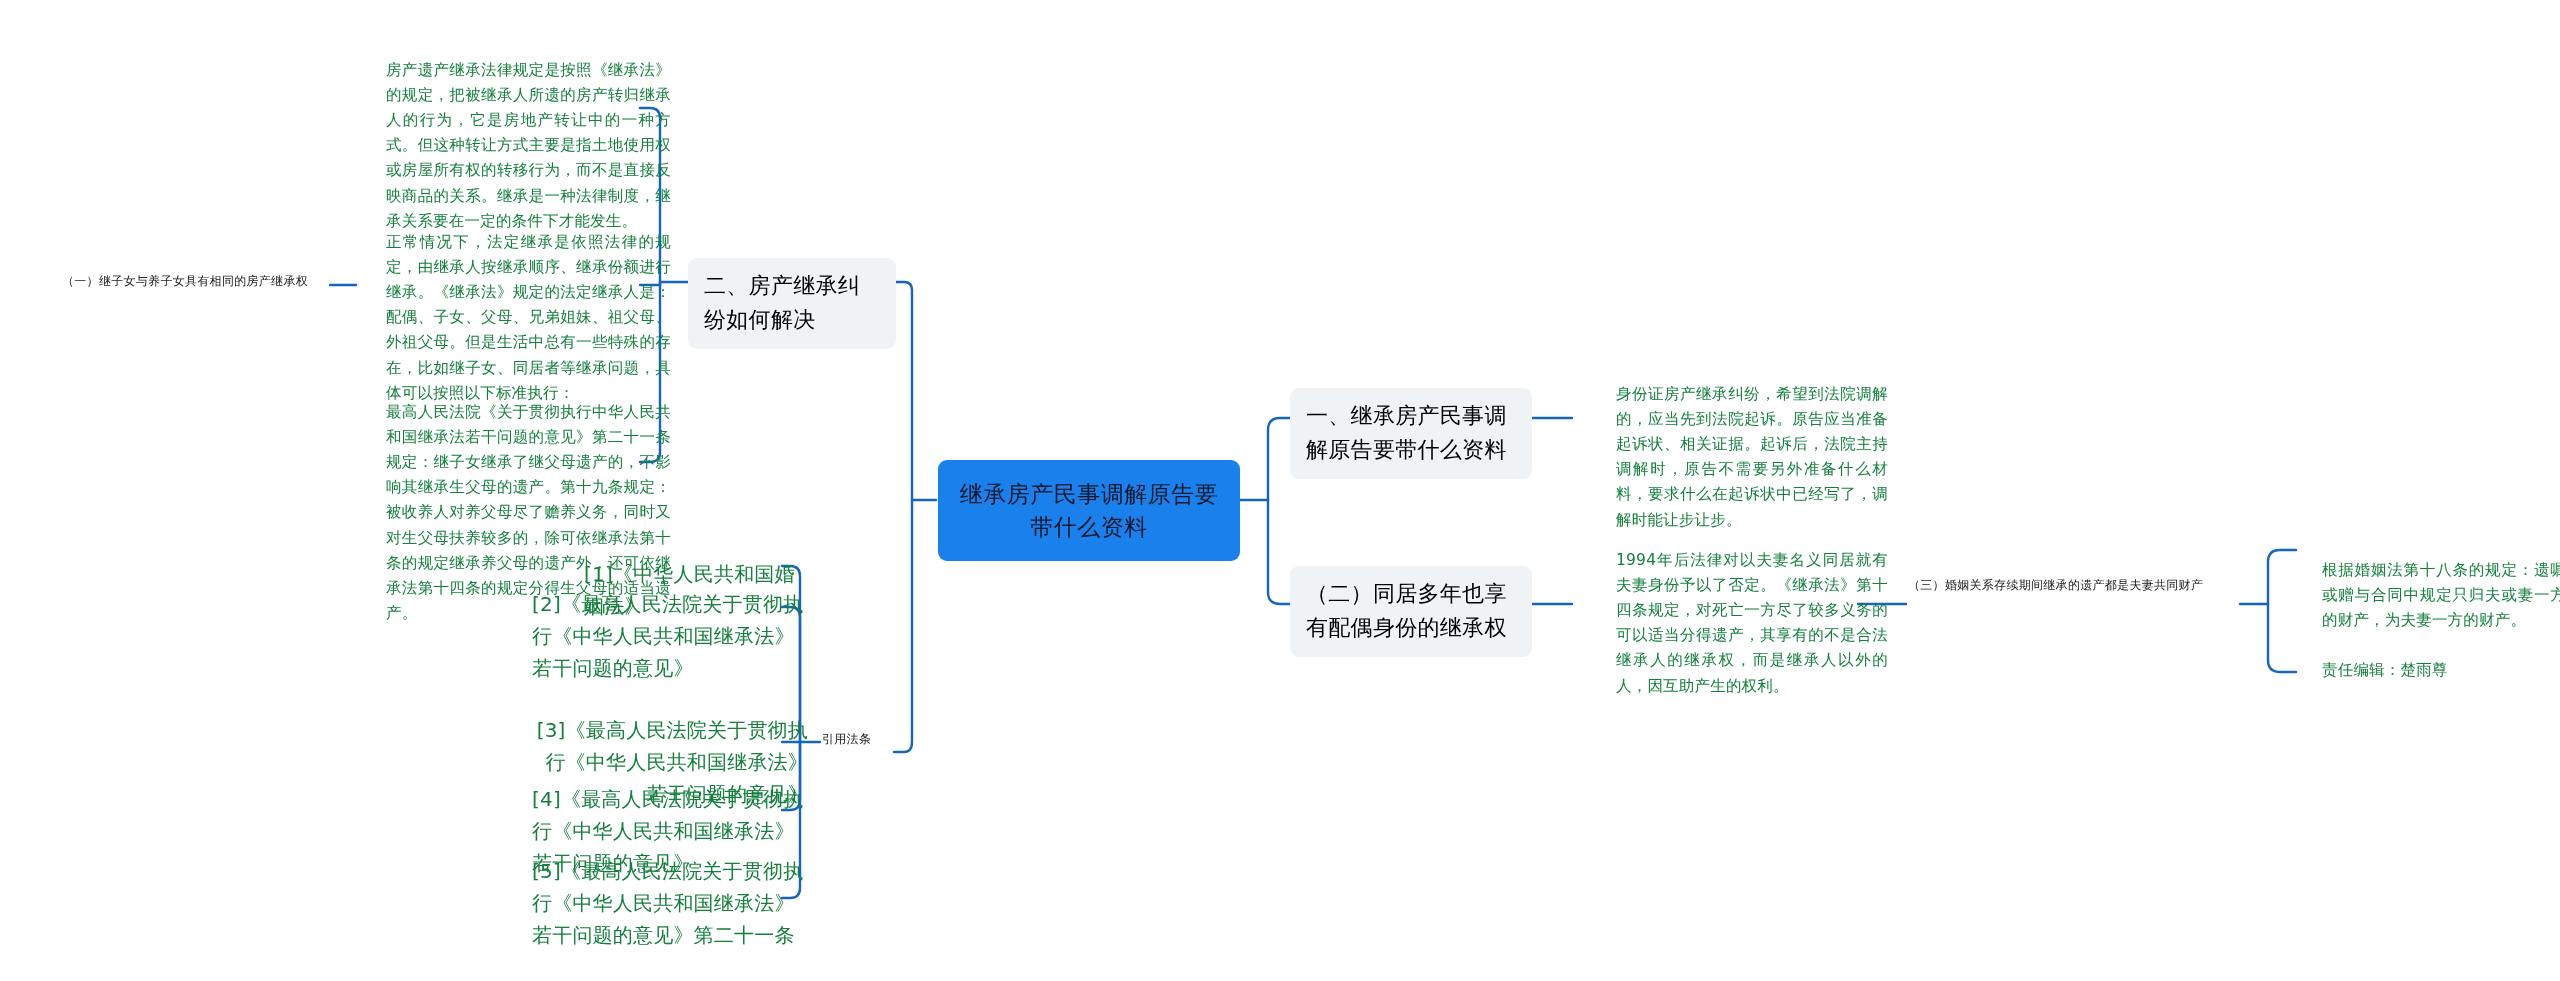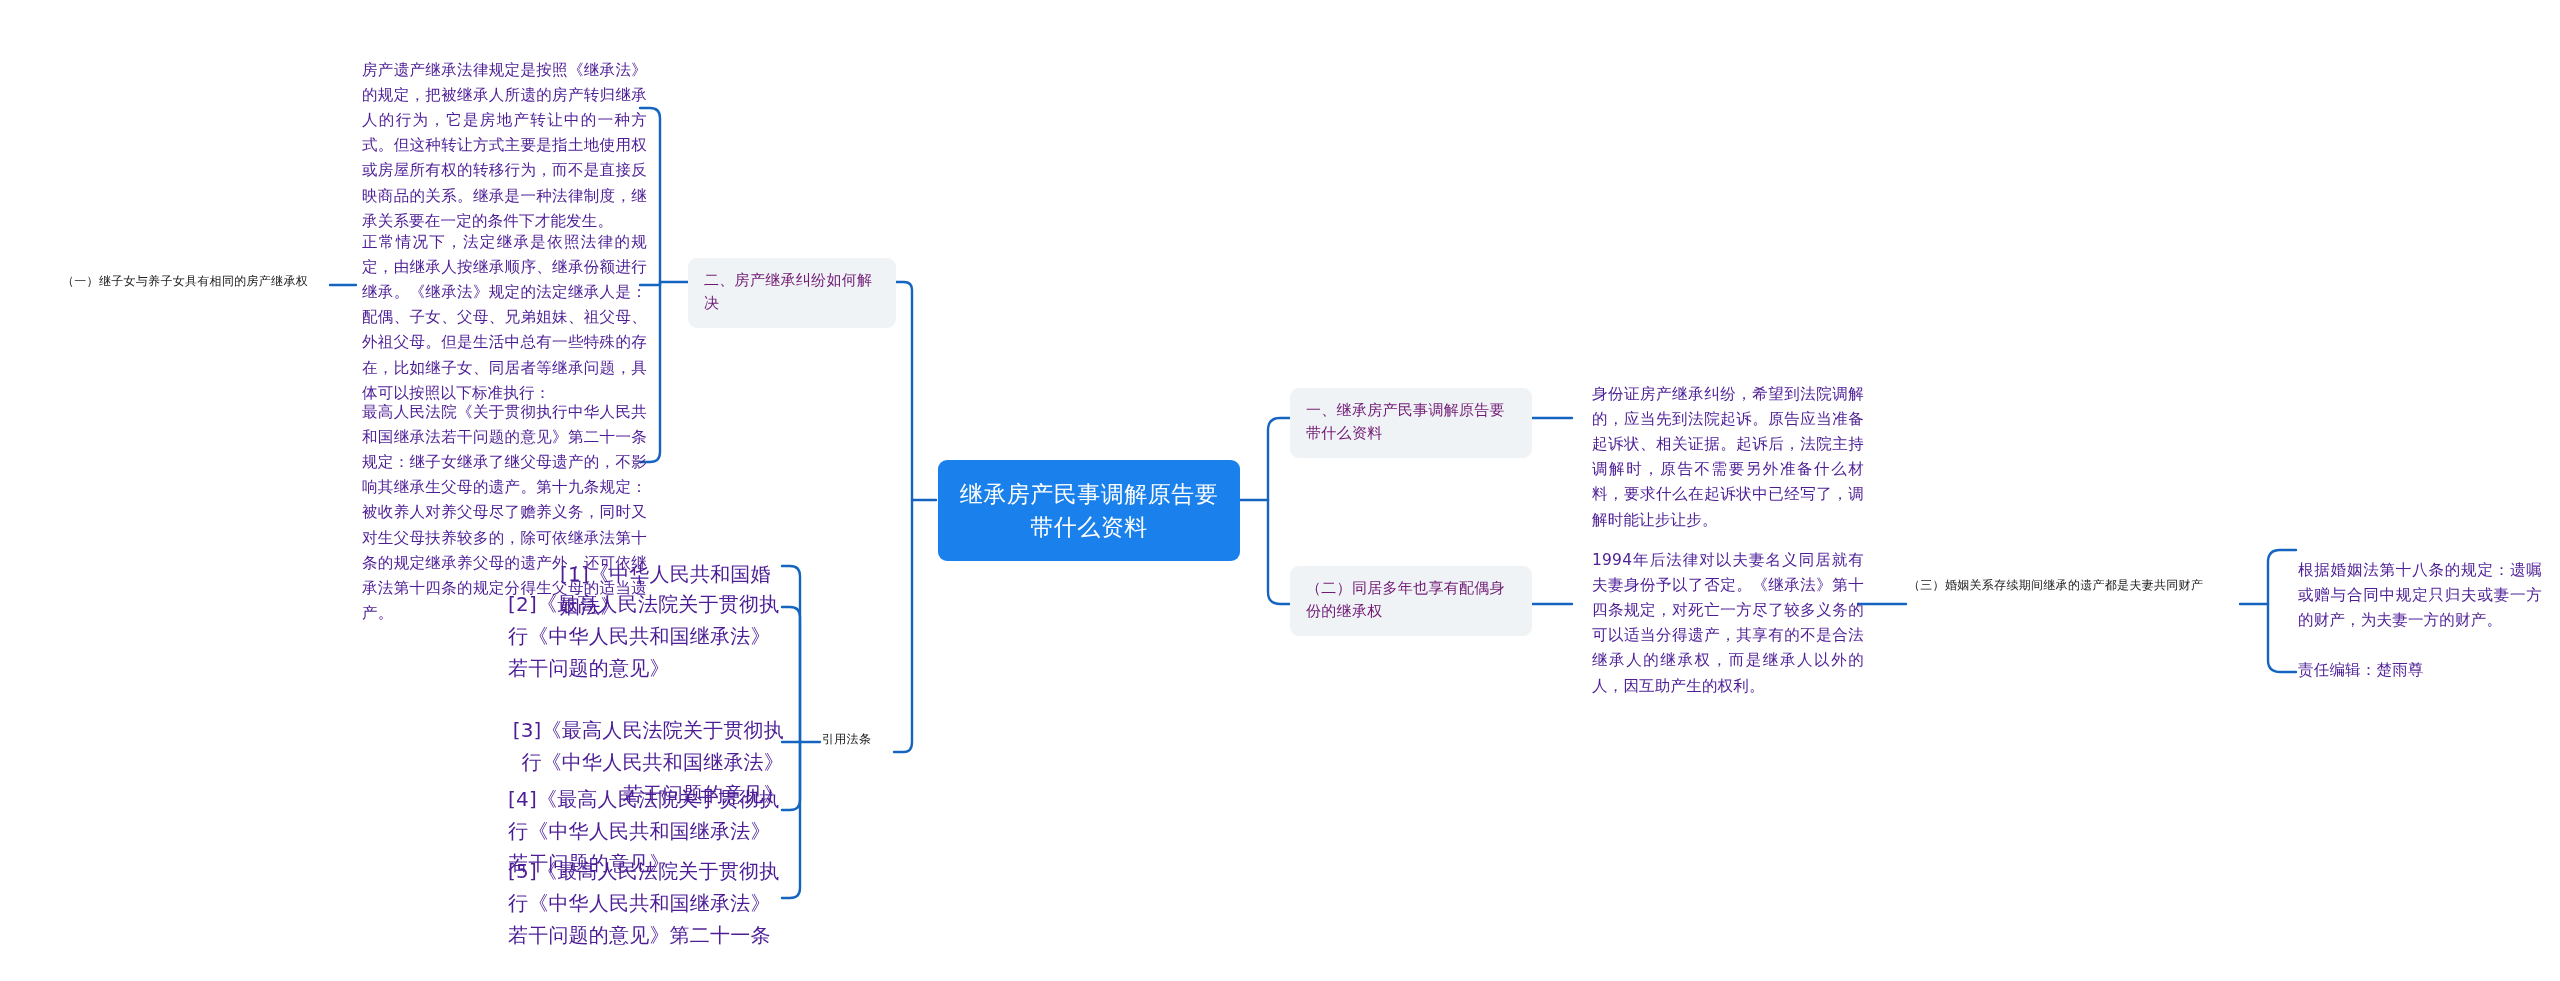--- a/index.html
+++ b/index.html
@@ -26,37 +26,38 @@
     pointer-events: none;
   }
   .node {
     position: absolute;
     box-sizing: border-box;
   }
   
   .leaf {
     font-size: 15.5px;
     line-height: 1.62;
-    color: #4c1d95;
+    color: #15803d;
     letter-spacing: 0.2px;
     text-align: justify;
     text-justify: inter-character;
+    margin-left: 24px;
   }
   .leaf.small {
     font-size: 20px;
     line-height: 1.6;
   }
   
   .pill {
     background: #f0f3f6;
     border-radius: 9px;
     padding: 11px 16px 12px 16px;
-    font-size: 15px;
+    font-size: 22px;
     line-height: 1.55;
-    color: #701a75;
+    color: #000000;
     letter-spacing: 0.3px;
   }
   
   .root {
     background: #1a80ec;
     border-radius: 9px;
     color: #ffffff;
     font-size: 23px;
     line-height: 1.42;
     text-align: center;
@@ -107,21 +108,21 @@
 
       <path d="M820 742 H800"></path>
       <path d="M800 742 V576 Q800 566 790 566 H782"></path>
       <path d="M800 742 V617 Q800 607 790 607 H782"></path>
       <path d="M800 742 V742 H782"></path>
       <path d="M800 742 V800 Q800 810 790 810 H782"></path>
       <path d="M800 742 V888 Q800 898 790 898 H782"></path>
     </g>
   </svg>
 
-  <div class="node root" style="left: 938px; top: 460px; width: 302px; background: rgb(26, 128, 236); color: #ffffff;">
+  <div class="node root" style="left: 938px; top: 460px; width: 302px; background: rgb(26, 128, 236); color: #0f172a;">
     <span>继承房产民事调解原告要带什么资料</span>
   </div>
 
   <div class="node pill" style="left: 688px; top: 258px; width: 208px; background: rgb(240, 243, 246);">
     <span>二、房产继承纠纷如何解决</span>
   </div>
 
   <div class="node leaf" style="left:362px; top:58px; width:285px;">
     <span>房产遗产继承法律规定是按照《继承法》的规定，把被继承人所遗的房产转归继承人的行为，它是房地产转让中的一种方式。但这种转让方式主要是指土地使用权或房屋所有权的转移行为，而不是直接反映商品的关系。继承是一种法律制度，继承关系要在一定的条件下才能发生。</span>
   </div>

